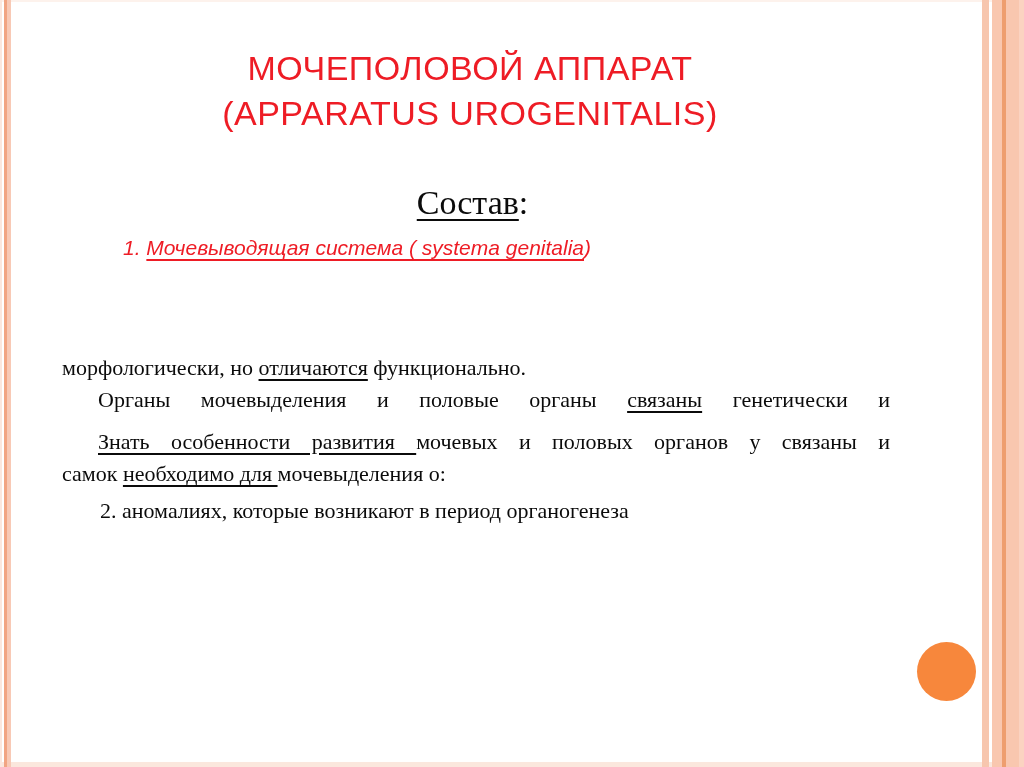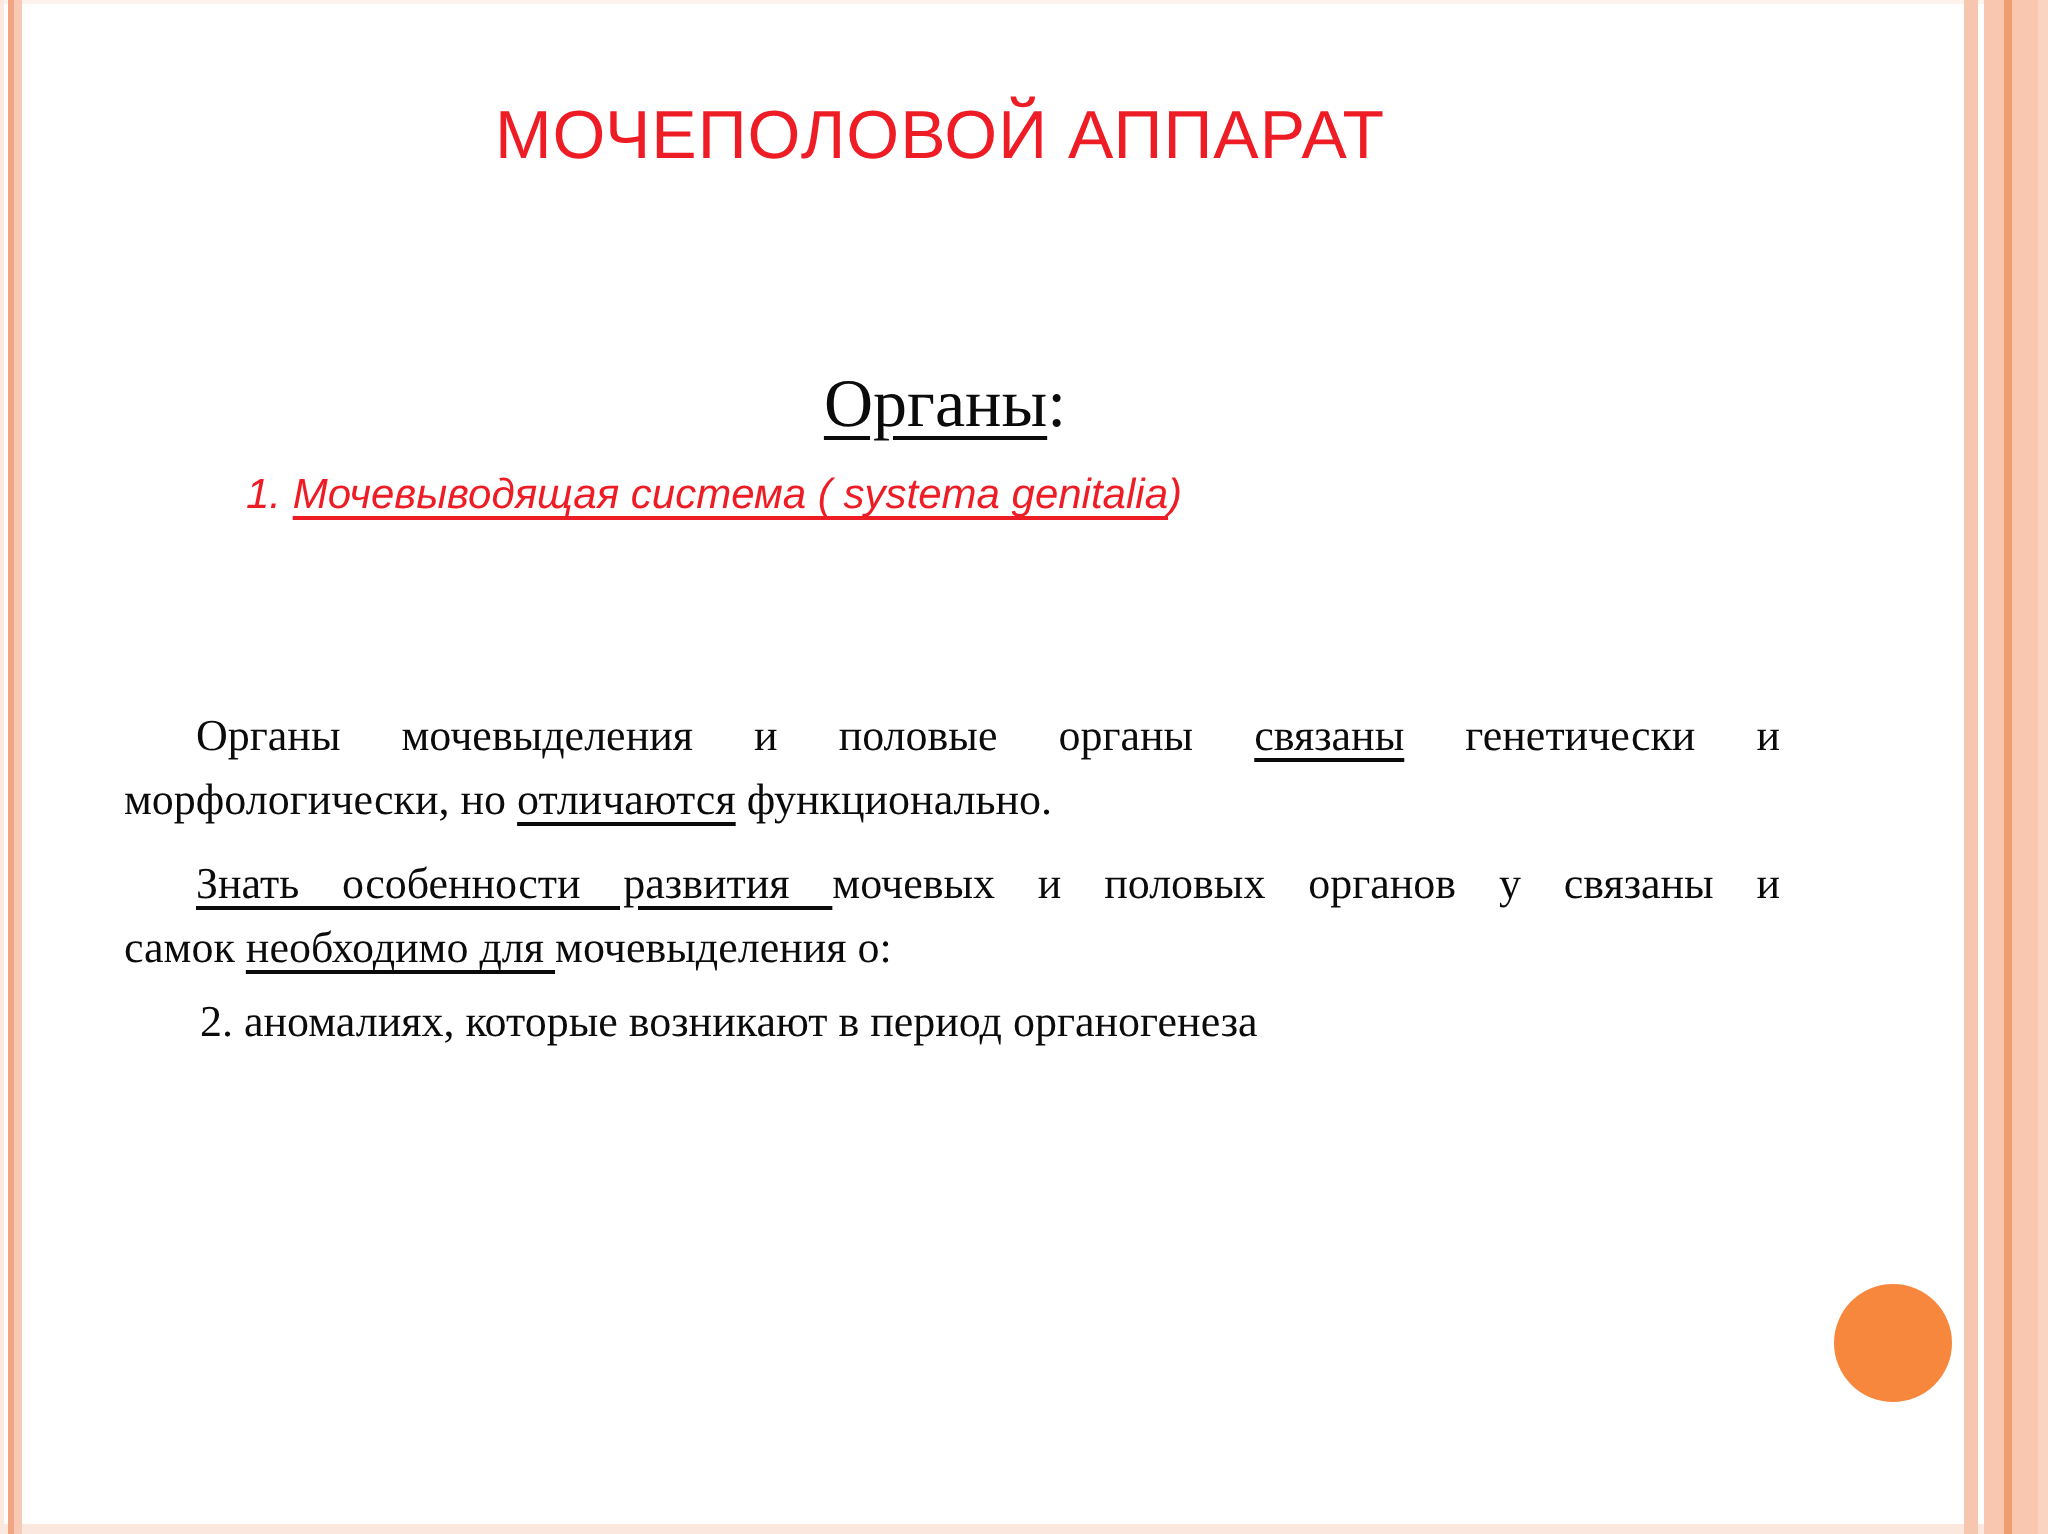--- a/index.html
+++ b/index.html
@@ -65,33 +65,34 @@
   <div class="strip l1"></div>
   <div class="strip l2"></div>
   <div class="strip l3"></div>
   <div class="strip r1"></div>
   <div class="strip r2"></div>
   <div class="strip r3"></div>
   <div class="strip r4"></div>
 
   <div class="title-block">
     <div>МОЧЕПОЛОВОЙ АППАРАТ</div>
+    <div>(APPARATUS UROGENITALIS)</div>
   </div>
 
-  <div class="sostav"><span class="u">Органы</span><span>:</span></div>
+  <div class="sostav"><span class="u">Состав</span><span>:</span></div>
 
   <div class="red-items" id="red-items">
       <div class="red-item"><span>1. </span><span class="u">Мочевыводящая система ( systema genitalia</span><span>)</span></div>
     </div>
 
   <div class="body-block">
     <div id="paragraphs">
         <div>
+          <div class="bline"><span>морфологически, но </span><span class="u">отличаются</span><span> функционально.</span></div>
           <div class="bline just ind"><span>Органы мочевыделения и половые органы </span><span class="u">связаны</span><span> генетически и</span></div>
-          <div class="bline"><span>морфологически, но </span><span class="u">отличаются</span><span> функционально.</span></div>
         </div>
         <div class="para2">
           <div class="bline just ind"><span class="u">Знать особенности развития </span><span>мочевых и половых органов у связаны и</span></div>
           <div class="bline"><span>самок </span><span class="u">необходимо для </span><span>мочевыделения о:</span></div>
         </div>
       </div>
     <div class="num-list" id="num-list">
         <div class="nline">2. аномалиях, которые возникают в период органогенеза</div>
       </div>
   </div>

